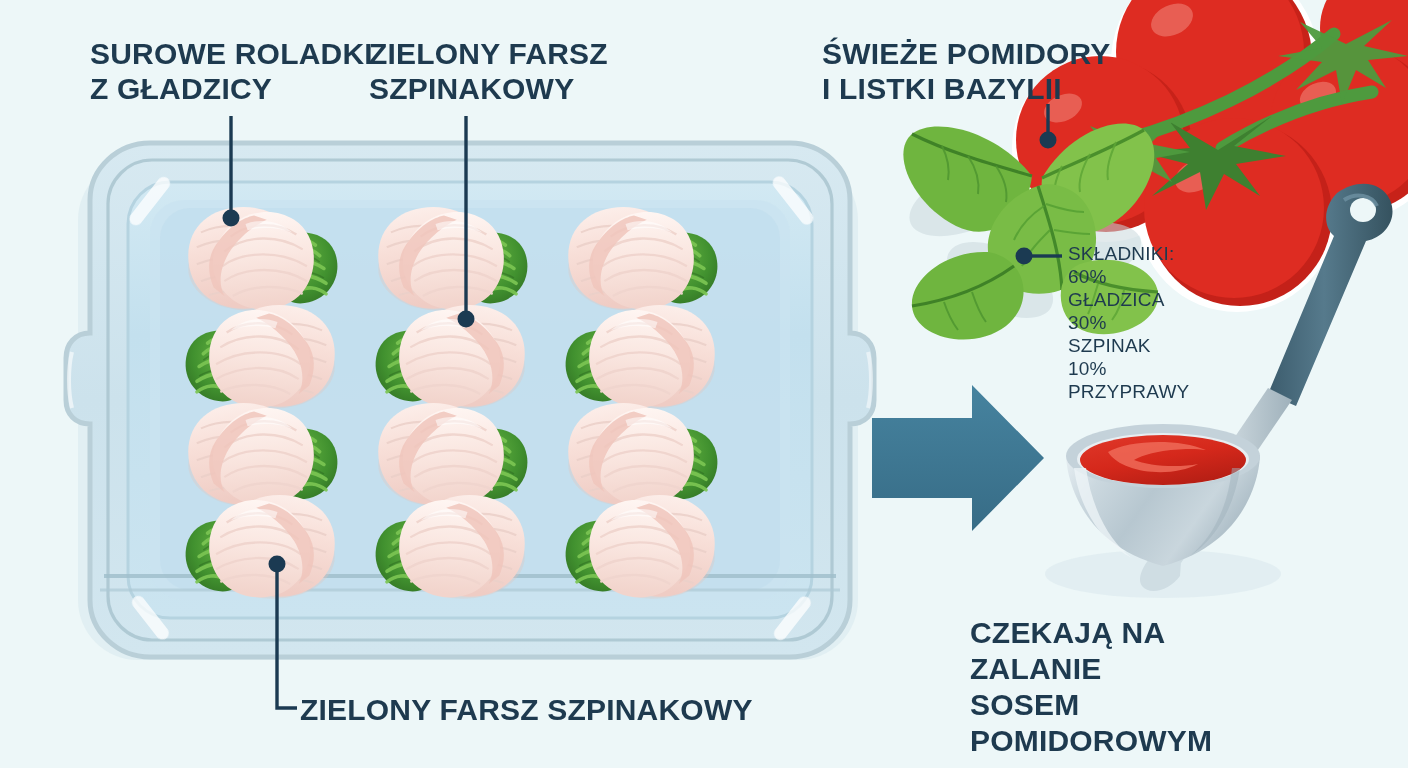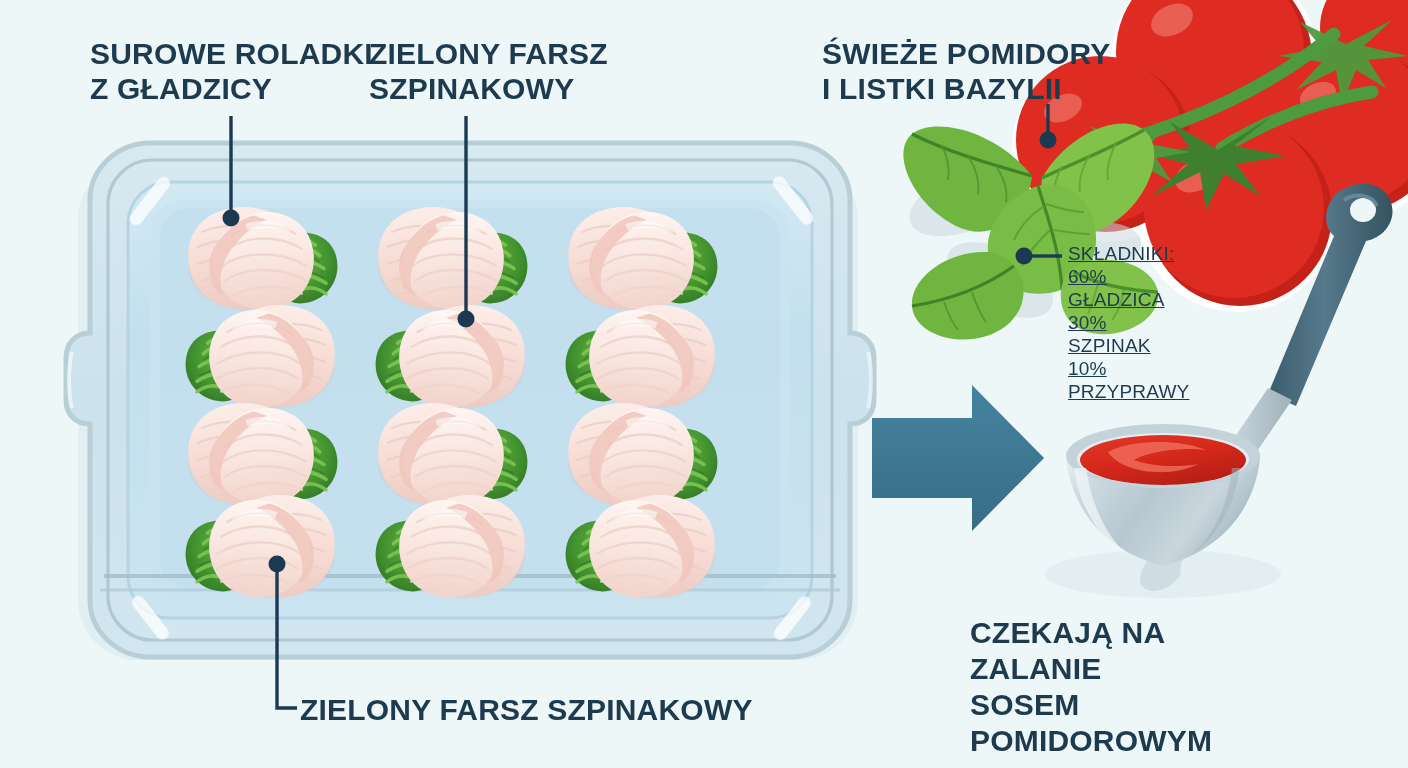--- a/index.html
+++ b/index.html
@@ -25,21 +25,21 @@
     font-stretch:condensed;
   }
   .lbl.small{
     font-weight:normal;
     font-size:19px;
     line-height:23px;
   }
   #lbl-rolls{left:90px;top:36px;}
   #lbl-filling-top{left:369px;top:36px;}
   #lbl-tomatoes{left:822px;top:36px;}
-  #lbl-ingredients{left:1068px;top:242px;text-decoration:underline;}
+  #lbl-ingredients{left:1068px;top:242px;}
   #lbl-filling-bottom{left:300px;top:692px;}
   #lbl-await{left:970px;top:615px;line-height:36px;}
 
   svg{display:block;}
 </style>
 </head>
 <body>
 
 <div id="stage">
 

